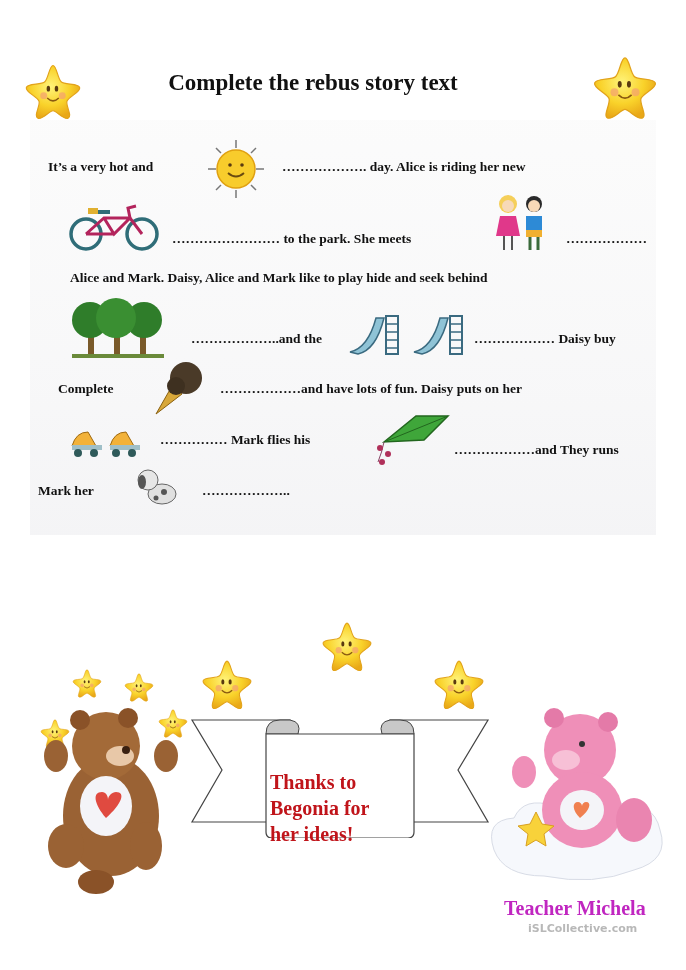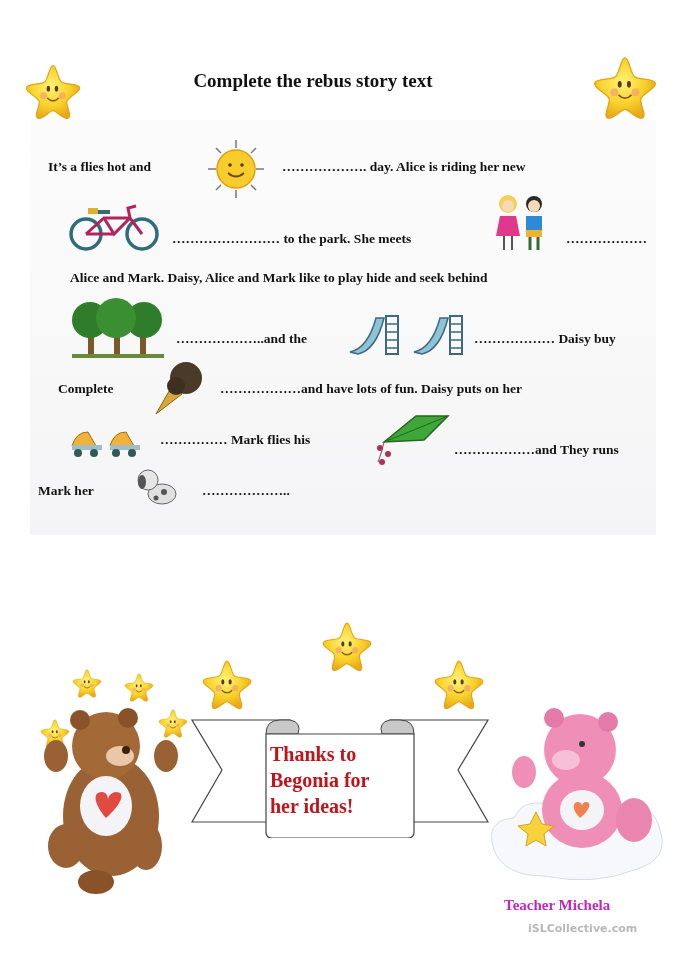--- a/index.html
+++ b/index.html
@@ -1,24 +1,24 @@
 <!DOCTYPE html>
 <html><head>
 <meta charset="utf-8">
 <style>
   * { box-sizing: border-box; margin: 0; padding: 0; }
   html, body { width: 686px; height: 970px; background: #ffffff; overflow: hidden; }
   body { position: relative; font-family: "Liberation Serif", "DejaVu Serif", serif; color: #111; }
   .abs { position: absolute; }
-  .title { left: 0; width: 596px; top: 70px; text-align: center; font-size: 19px; font-weight: bold; padding-left: 30px; }
+  .title { left: 0; width: 596px; top: 70px; text-align: center; font-size: 23px; font-weight: bold; padding-left: 30px; }
   .txt { font-size: 13.5px; font-weight: bold; white-space: nowrap; }
   .bgwash { left: 30px; top: 120px; width: 626px; height: 415px; background: linear-gradient(180deg, #fbfbfb 0%, #f7f7f8 60%, #f3f3f5 100%); opacity: .9; }
   .icon { position: absolute; }
-  .thanks { font-size: 20px; font-weight: bold; color: #c0141a; line-height: 26px; }
-  .teacher { color: #c026c0; font-size: 15px; font-weight: bold; }
+  .thanks { font-size: 20px; font-weight: bold; color: #c0141a; line-height: 26px; margin-top: 28px; }
+  .teacher { color: #c026c0; font-size: 20px; font-weight: bold; }
   .wm { color: #b8b8b8; font-family: "DejaVu Sans", sans-serif; font-size: 11px; font-weight: bold; }
 </style>
 </head>
 <body>
 
 <svg width="0" height="0" style="position:absolute">
   <defs>
     <radialGradient id="starG" cx="45%" cy="40%" r="60%">
       <stop offset="0%" stop-color="#fff37a"></stop>
       <stop offset="60%" stop-color="#f9d22a"></stop>
@@ -38,21 +38,21 @@
 <div class="abs bgwash"></div>
 
 <svg class="icon" style="left:24px;top:62px" width="58" height="58">
     <use href="#star"></use>
   </svg>
 <div class="abs title">Complete the rebus story text</div>
 <svg class="icon" style="left:592px;top:54px" width="66" height="66">
     <use href="#star"></use>
   </svg>
 
-<div class="abs txt" style="left:48px;top:159px">It’s a flies hot and</div>
+<div class="abs txt" style="left:48px;top:159px">It’s a very hot and</div>
 <svg class="icon" style="left:204px;top:138px" width="64" height="62" viewBox="0 0 64 62">
   <g stroke="#777" stroke-width="1.5">
     <line x1="32" y1="2" x2="32" y2="10"></line>
       <line x1="32" y1="52" x2="32" y2="60"></line>
     <line x1="4" y1="31" x2="12" y2="31"></line>
       <line x1="52" y1="31" x2="60" y2="31"></line>
     <line x1="12" y1="10" x2="17" y2="15"></line>
       <line x1="47" y1="47" x2="52" y2="52"></line>
     <line x1="52" y1="10" x2="47" y2="15"></line>
       <line x1="12" y1="52" x2="17" y2="47"></line>
@@ -92,21 +92,21 @@
 
 <svg class="icon" style="left:68px;top:296px" width="100" height="64" viewBox="0 0 100 64">
   <rect x="20" y="38" width="6" height="22" fill="#7a5a2a"></rect>
     <rect x="46" y="38" width="6" height="22" fill="#7a5a2a"></rect>
     <rect x="72" y="38" width="6" height="22" fill="#7a5a2a"></rect>
   <circle cx="22" cy="24" r="18" fill="#2f7d2a"></circle>
     <circle cx="76" cy="24" r="18" fill="#2f7d2a"></circle>
   <circle cx="48" cy="22" r="20" fill="#3a8f32"></circle>
   <rect x="4" y="58" width="92" height="4" fill="#6a8a3a"></rect>
 </svg>
-<div class="abs txt" style="left:176px;top:331px">………………..and the</div>
+<div class="abs txt" style="left:191px;top:331px">………………..and the</div>
 <svg class="icon" style="left:346px;top:312px" width="56" height="44" viewBox="0 0 56 44">
   <path d="M4 40 Q22 36 30 6 L38 6 Q30 38 12 42 Z" fill="#8fc3d6" stroke="#3a6a80" stroke-width="1.5"></path>
   <rect x="40" y="4" width="12" height="38" fill="none" stroke="#3a6a80" stroke-width="2"></rect>
   <g stroke="#3a6a80" stroke-width="1.5">
       <line x1="40" y1="12" x2="52" y2="12"></line>
       <line x1="40" y1="20" x2="52" y2="20"></line>
       <line x1="40" y1="28" x2="52" y2="28"></line>
       <line x1="40" y1="36" x2="52" y2="36"></line>
     </g>
 </svg>

